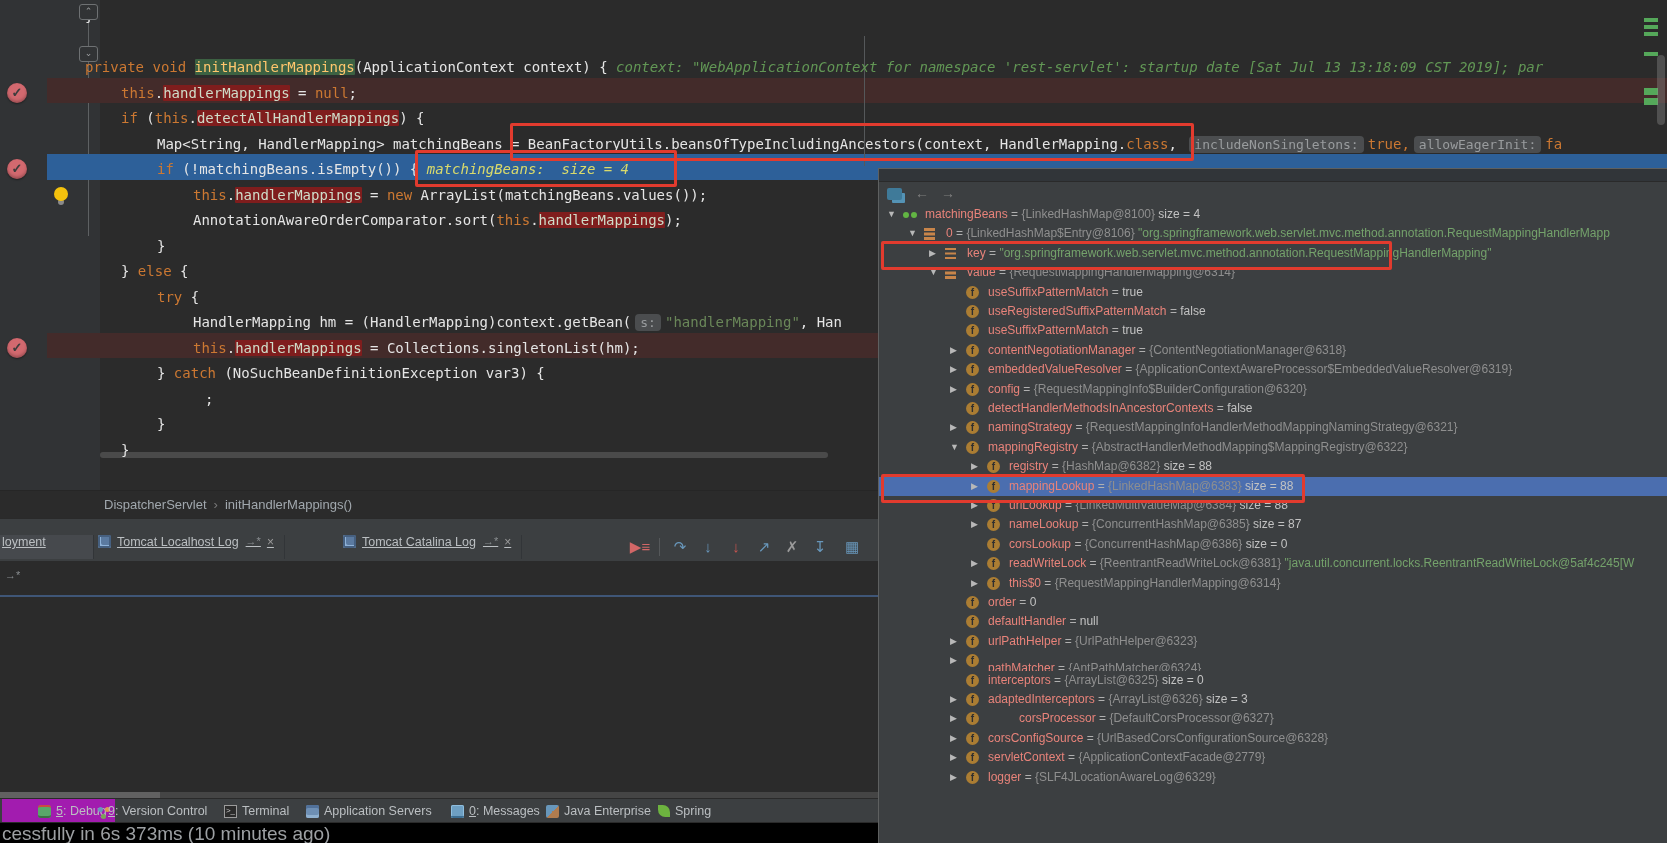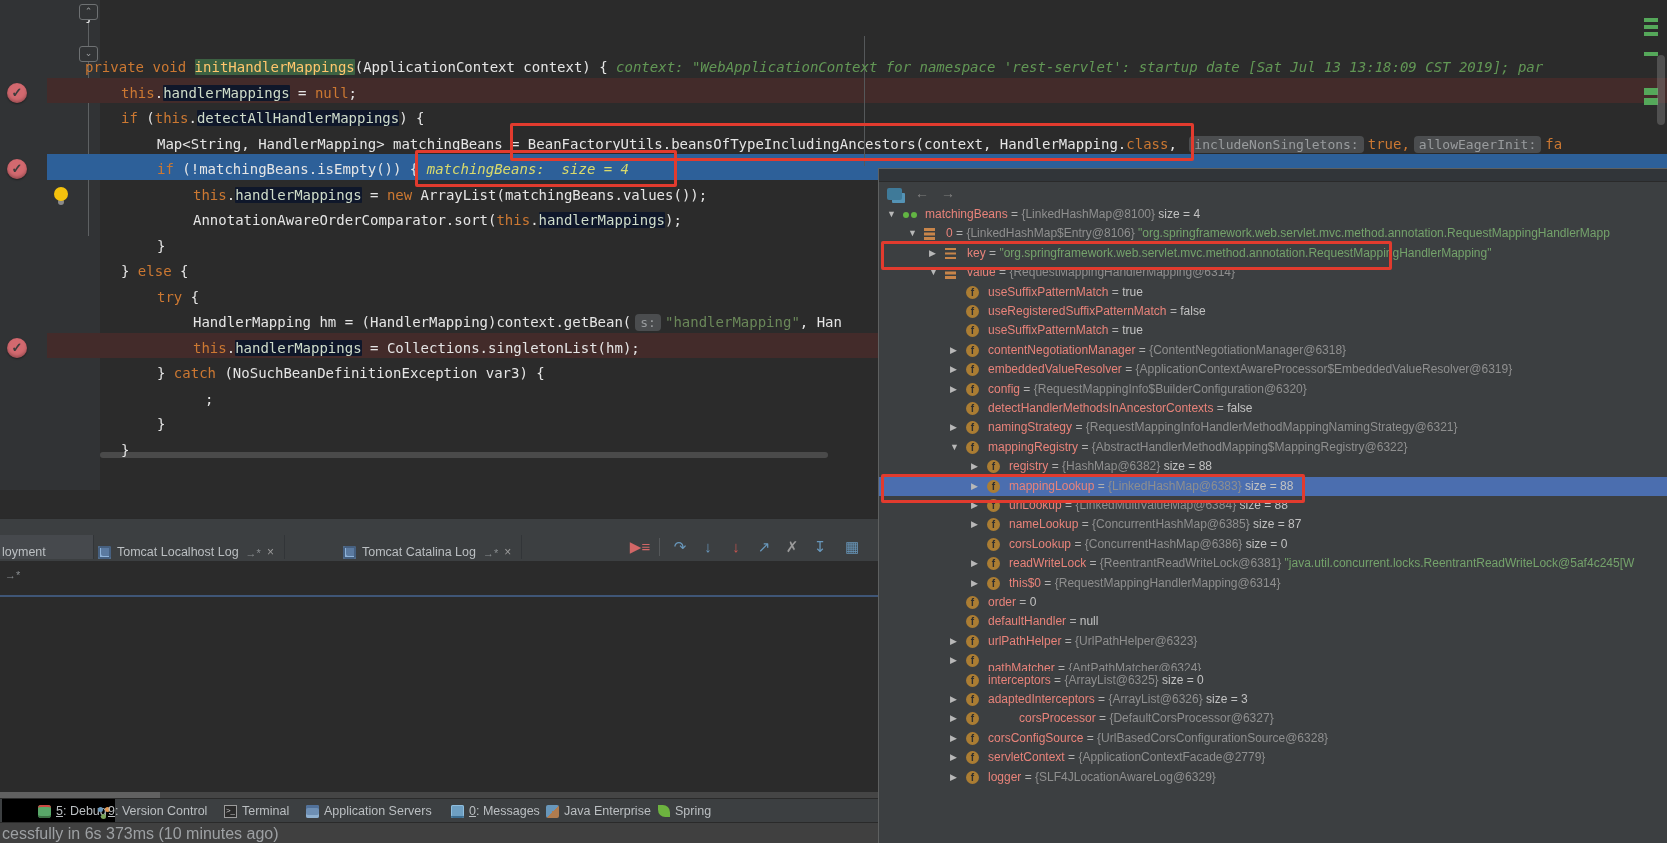--- a/index.html
+++ b/index.html
@@ -14,71 +14,71 @@
   .line-bg{position:absolute;left:47px;width:1620px;height:25.5px;z-index:0;}
   .bg-bp{background:#432b2a;}
   .bg-cur{background:#2d6099;}
   .code-line{position:absolute;height:25.5px;line-height:25.5px;white-space:pre;z-index:2;
              font-family:"DejaVu Sans Mono","Liberation Mono",monospace;font-size:14px;color:#a9b7c6;}
   .tk-p{color:#e5e5e5;}
   .tk-k{color:#cc7832;}
   .tk-s{color:#6a8759;}
   .tk-c{color:#629755;font-style:italic;}
   .tk-w{color:#dada6b;font-style:italic;}
-  .tk-fh{color:#cfdcc9;background:#0f172a;border-radius:1px;}
+  .tk-fh{color:#cfdcc9;background:#7f1d1d;border-radius:1px;}
   .tk-dh{color:#ffc66d;background:#3c6142;border-radius:1px;}
   .tk-h{color:#999c9e;background:#4b4d4f;border-radius:4px;padding:1px 5px;margin:0 4px;font-size:13px;}
   .bp-icon{position:absolute;left:7px;width:20px;height:20px;border-radius:50%;background:#d2696f;
            color:#3c3c3c;font-size:13px;font-weight:bold;line-height:20px;text-align:center;z-index:3;
            box-shadow:inset 0 -2px 3px rgba(0,0,0,.25), 0 1px 2px rgba(0,0,0,.4);}
   .bulb-icon{position:absolute;left:54px;width:14px;height:14px;border-radius:50%;background:#f4c20d;z-index:3;
              box-shadow:0 8px 0 -4px #8a8a8a;}
   #margin-guide{position:absolute;left:864px;top:36px;width:1px;height:130px;background:#55585a;z-index:1;}
   #editor-hscroll{position:absolute;left:100px;top:452px;width:728px;height:6px;background:#565656;border-radius:3px;opacity:.75;}
   .stripe-mark{position:absolute;z-index:4;}
   
   .ann-box{position:absolute;border:3px solid #e23b2e;border-radius:2px;z-index:20;pointer-events:none;}
   
   #breadcrumb{position:absolute;left:0;top:490px;width:1667px;height:28px;background:#2b2b2b;
               border-top:1px solid #262626;color:#a1a8ae;font-size:13px;line-height:28px;}
   #breadcrumb .crumb{margin:0 4px;}
   #breadcrumb .sep{color:#777;margin:0 3px;}
   
   #panel{position:absolute;left:0;top:518px;width:1667px;height:325px;background:#3c3f41;border-top:1px solid #2a2a2a;}
   #tabrow{position:absolute;left:0;top:16px;width:878px;height:24px;}
-  .dtab{position:absolute;top:0;height:24px;display:flex;align-items:flex-end;padding:0 10px;
-        color:#bbbfc2;font-size:12.5px;border-right:1px solid #323538;}
+  .dtab{position:absolute;top:0;height:24px;display:flex;align-items:flex-start;padding:0 10px;
+        color:#bbbfc2;font-size:12.5px;border-right:1px solid #323538;text-decoration:underline;}
   .dtab.cut{background:#46494d;padding:0 6px 0 2px;}
   .tomcat-icon{width:13px;height:13px;background:#5b7aa0;border-radius:2px;margin-right:6px;
                box-shadow:inset 0 0 0 2px #466080, inset 3px -3px 0 0 #8fb3d9;}
   .tab-overflow{color:#8a8e91;font-size:11px;margin-left:7px;}
   .tab-close{color:#9b9b9b;font-size:12px;margin-left:6px;}
   .step-icon{position:absolute;top:1px;width:24px;height:22px;text-align:center;line-height:22px;font-size:15px;}
   #step-sep{position:absolute;left:659px;top:3px;width:1px;height:18px;background:#55585a;}
   #console-strip{position:absolute;left:0;top:42px;width:1667px;height:34px;background:#2b2b2b;color:#8a8e91;font-size:11px;}
   #console-divider{position:absolute;left:0;top:76px;width:1667px;height:2px;background:#3f5677;}
   #console{position:absolute;left:0;top:78px;width:1667px;height:195px;background:#2b2b2b;}
   #console-hscroll{position:absolute;left:0;top:273px;width:878px;height:7px;background:#454545;}
   #console-hthumb{position:absolute;left:0;top:0;width:160px;height:7px;background:#616161;}
   
   #toolwindow-bar{position:absolute;left:0;top:798px;width:1667px;height:24px;background:#3c3f41;border-top:1px solid #2a2a2a;}
   .tw-btn{position:absolute;top:0;height:24px;display:flex;align-items:center;padding:0 8px;
           color:#bbbfc2;font-size:12.5px;white-space:nowrap;}
-  .tw-btn.active{background:#000000;padding-left:36px;}
+  .tw-btn.active{background:#a21caf;padding-left:36px;}
   .tw-btn u{text-decoration:underline;}
   .tw-ic{display:inline-block;width:13px;height:13px;margin-right:5px;flex:none;}
   .ic-debug{background:#59a869;border-radius:3px;box-shadow:inset 0 -5px 0 -3px #3c7044, inset 0 5px 0 -3px #cc4943;}
   .ic-vc{width:5px;height:5px;border-radius:50%;background:#6897bb;box-shadow:7px 0 0 #e09852,3px 7px 0 #7aa35a;margin-top:-4px;}
   .ic-term{background:#2b2b2b;border:1px solid #9b9b9b;width:11px;height:11px;color:#c8c8c8;font-size:8px;line-height:10px;text-align:center;}
   .ic-appsrv{background:#6e8fb4;box-shadow:inset 0 3px 0 #51719a, inset 0 -3px 0 #8fb0d0;border-radius:2px;}
   .ic-msg{background:#6e9fc2;border-radius:2px;box-shadow:inset 0 -6px 0 -4px #3c6d91, inset 0 0px 0 1px #8fbede;}
   .ic-jee{background:linear-gradient(135deg,#6897bb 50%,#b07c4f 50%);border-radius:2px;}
   .ic-spring{background:#6db33f;border-radius:0 60% 0 60%;width:12px;height:12px;}
-  #status-bar{position:absolute;left:0;top:822px;width:1667px;height:21px;background:#404040;border-top:1px solid #2a2a2a;
-              color:#9da0a3;font-size:16px;line-height:21px;}
+  #status-bar{position:absolute;left:0;top:822px;width:1667px;height:21px;background:#000000;border-top:1px solid #2a2a2a;
+              color:#9da0a3;font-size:19px;line-height:21px;}
   
   #popup{position:absolute;left:878px;top:168px;width:789px;height:675px;background:#3c3f41;
          border:1px solid #5e6060;border-right:none;border-bottom:none;z-index:50;overflow:hidden;}
   #popup-titlebar{position:absolute;left:0;top:0;width:789px;height:12px;background:#313539;border-bottom:1px solid #2a2a2a;}
   #popup-toolbar{position:absolute;left:0;top:12px;width:789px;height:26px;}
   .pt-icon{position:absolute;top:4px;font-size:14px;color:#808080;}
   .ic-varview{width:15px;height:12px;background:#3f7a99;border-radius:2px;box-shadow:4px 4px 0 -1px #5493b5;}
   .tree-row{position:absolute;left:0;width:789px;height:19.4px;line-height:19.4px;white-space:nowrap;
             overflow:hidden;font-size:12px;color:#c2c2c2;}
   .tree-row.sel{background:#4b6eaf;}
@@ -145,20 +145,23 @@
     <div class="stripe-mark" style="left:1644px;top:52px;width:14px;height:4px;background:#55a85a;"></div>
     <div class="stripe-mark" style="left:1644px;top:88px;width:14px;height:7px;background:#55a85a;"></div>
     <div class="stripe-mark" style="left:1644px;top:98px;width:14px;height:7px;background:#55a85a;"></div>
     <div class="stripe-mark" style="left:1657px;top:55px;width:8px;height:70px;background:rgba(150,150,150,.35);border-radius:4px;"></div>
     <div id="editor-hscroll"></div>
   </div>
 
   <div class="ann-box" style="left:510px;top:123px;width:678px;height:32px;"></div>
   <div class="ann-box" style="left:415px;top:150px;width:256px;height:31px;"></div>
 
+  <div id="breadcrumb">
+    <span style="margin-left:104px;" class="crumb">DispatcherServlet</span><span class="sep">›</span><span class="crumb">initHandlerMappings()</span>
+  </div>
 
   <div id="panel">
     <div id="tabrow">
       <div class="dtab cut" style="left:0;width:85px;">
         <span>loyment</span>
       </div>
       <div id="log-tabs">
           <div class="dtab" style="left: 88px;">
             <span class="tomcat-icon"></span>
             <span>Tomcat Localhost Log</span>

